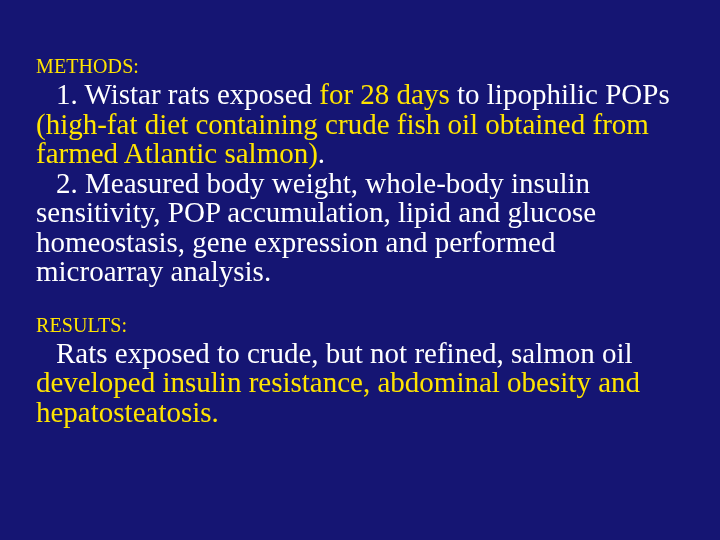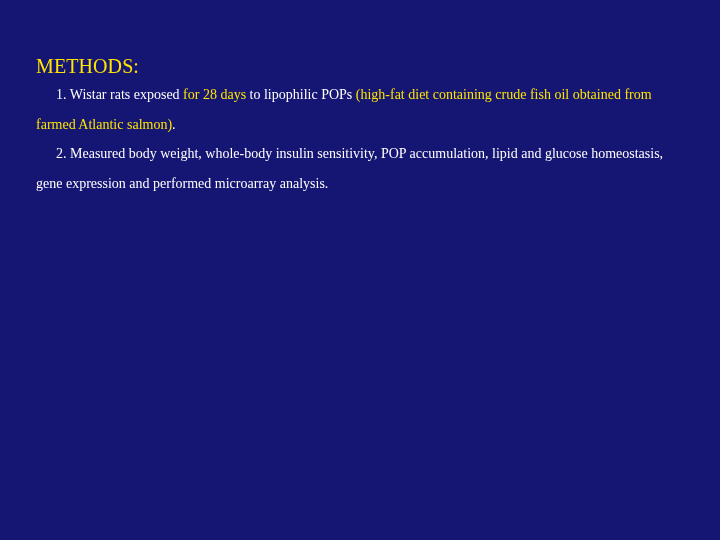--- a/index.html
+++ b/index.html
@@ -32,21 +32,21 @@
   .white { color: #ffffff; }
   .yellow { color: #ffe400; }
   .heading {
     color: #ffe400;
     font-size: 20px;
     line-height: 28px;
   }
   .gap-section { height: 24px; }
   .indent { display: inline-block; width: 20px; }
   .flow {
-    font-size: 14px;
+    font-size: 29px;
     line-height: 29.5px;
     color: #ffffff;
     text-align: left;
   }
 </style>
 </head>
 <body style="background: rgb(21, 21, 115);">
 
 <div class="slide">
 
@@ -58,14 +58,22 @@
       <span class="yellow">(high-fat diet containing crude fish oil obtained from farmed Atlantic salmon)</span><span class="white">.</span>
     </div>
 
     <div class="flow">
       <span class="indent"></span><span class="white">2. Measured body weight, whole-body insulin sensitivity, POP accumulation, lipid and glucose homeostasis, gene expression and performed microarray analysis.</span>
     </div>
   </div>
 
   <div class="gap-section"></div>
 
+  <div class="block">
+    <div class="line heading">RESULTS:</div>
+
+    <div class="flow">
+      <span class="indent"></span><span class="white">Rats exposed to crude, but not refined, salmon oil </span>
+      <span class="yellow">developed insulin resistance, abdominal obesity and hepatosteatosis</span><span class="yellow">.</span>
+    </div>
+  </div>
 
 </div>
 
 </body></html>

